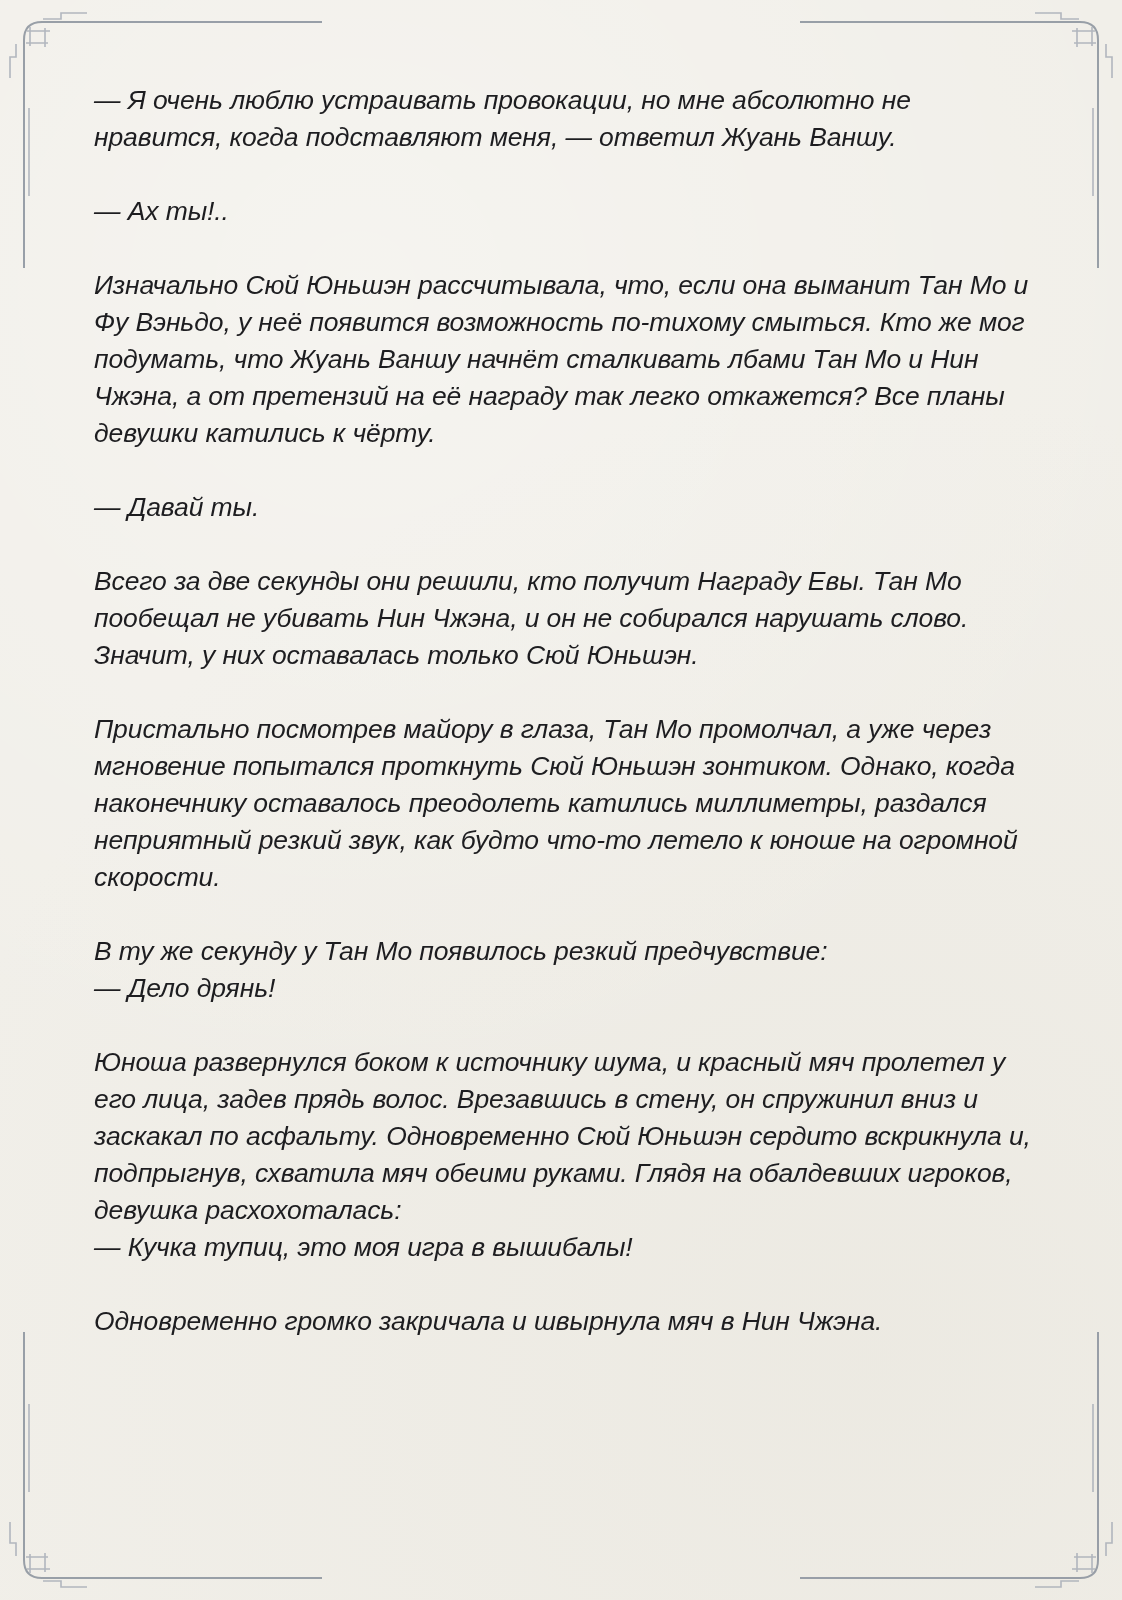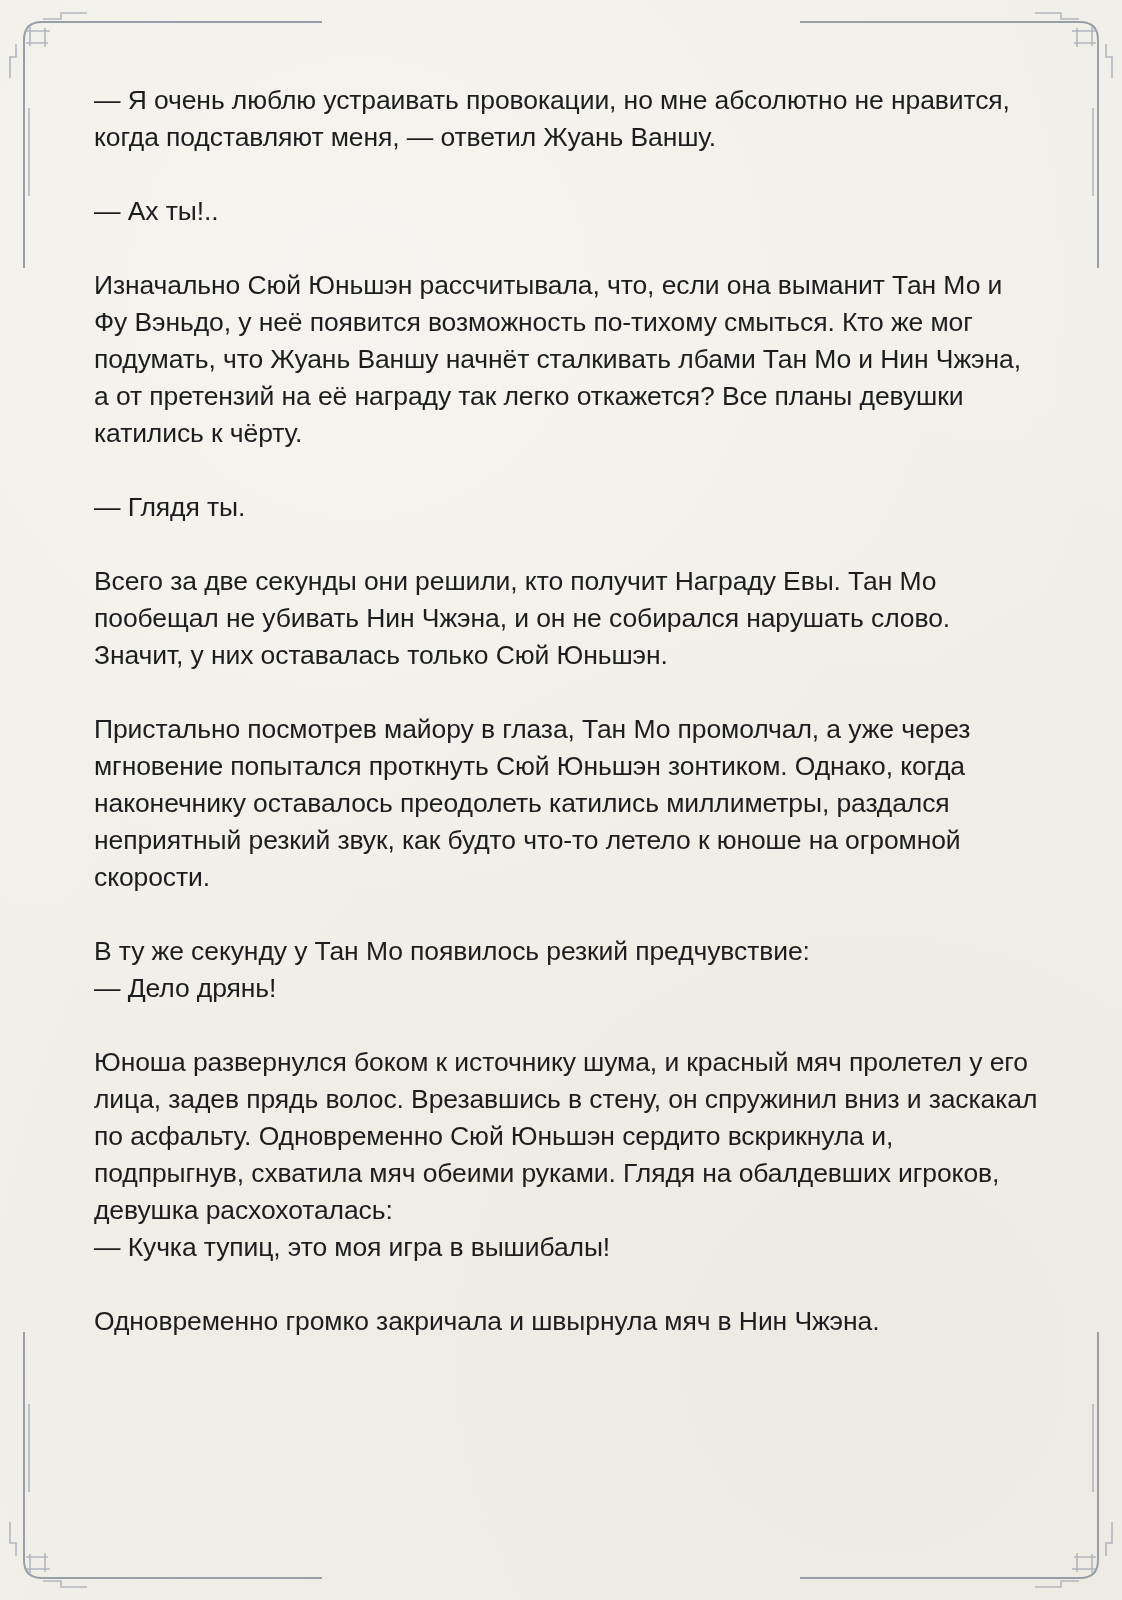--- a/index.html
+++ b/index.html
@@ -17,21 +17,21 @@
       radial-gradient(circle at 32% 18%, rgba(255,255,255,.30), rgba(255,255,255,0) 55%),
       radial-gradient(circle at 78% 85%, rgba(222,218,206,.25), rgba(255,255,255,0) 60%);
     font-family:"Liberation Sans","DejaVu Sans",sans-serif;
   }
   .reading-area{
     position:absolute;left:94px;top:82px;width:944px;
     color:var(--text);
     font-size:26.5px;line-height:37px;
     letter-spacing:-0.1px;
   }
-  .para{margin:0 0 37px 0;white-space:pre-line;}
+  .para{margin:0 0 37px 0;white-space:pre-line;font-style:italic;}
   .corner{position:absolute;width:340px;height:300px;pointer-events:none;}
   .corner.tl{left:0;top:0;}
   .corner.tr{right:0;top:0;transform:scaleX(-1);}
   .corner.bl{left:0;bottom:0;transform:scaleY(-1);}
   .corner.br{right:0;bottom:0;transform:scale(-1,-1);}
   .corner path{fill:none;}
   .frame-main{stroke:var(--frame);stroke-width:2px;opacity:.9;}
   .frame-thin{stroke:var(--frame-light);stroke-width:1.6px;opacity:.85;}
 </style>
 </head>
@@ -63,21 +63,21 @@
   <path class="frame-thin" d="M 29,108 L 29,196"></path>
   <path class="frame-thin" d="M 27,31 H 50 M 26,43 H 48 M 30,27 V 46 M 45,28 V 47"></path>
   <path class="frame-thin" d="M 43,19 H 61 V 13 H 87"></path>
   <path class="frame-thin" d="M 16,44 V 57 H 10 V 78"></path>
 </svg>
 
 <div class="reading-area">
     <p class="para">— Я очень люблю устраивать провокации, но мне абсолютно не нравится, когда подставляют меня, — ответил Жуань Ваншу.</p>
     <p class="para">— Ах ты!..</p>
     <p class="para">Изначально Сюй Юньшэн рассчитывала, что, если она выманит Тан Мо и Фу Вэньдо, у неё появится возможность по-тихому смыться. Кто же мог подумать, что Жуань Ваншу начнёт сталкивать лбами Тан Мо и Нин Чжэна, а от претензий на её награду так легко откажется? Все планы девушки катились к чёрту.</p>
-    <p class="para">— Глядя ты.</p>
+    <p class="para">— Давай ты.</p>
     <p class="para">Всего за две секунды они решили, кто получит Награду Евы. Тан Мо пообещал не убивать Нин Чжэна, и он не собирался нарушать слово. Значит, у них оставалась только Сюй Юньшэн.</p>
     <p class="para">Пристально посмотрев майору в глаза, Тан Мо промолчал, а уже через мгновение попытался проткнуть Сюй Юньшэн зонтиком. Однако, когда наконечнику оставалось преодолеть катились миллиметры, раздался неприятный резкий звук, как будто что-то летело к юноше на огромной скорости.</p>
     <p class="para">В ту же секунду у Тан Мо появилось резкий предчувствие:
 — Дело дрянь!</p>
     <p class="para">Юноша развернулся боком к источнику шума, и красный мяч пролетел у его лица, задев прядь волос. Врезавшись в стену, он спружинил вниз и заскакал по асфальту. Одновременно Сюй Юньшэн сердито вскрикнула и, подпрыгнув, схватила мяч обеими руками. Глядя на обалдевших игроков, девушка расхохоталась:
 — Кучка тупиц, это моя игра в вышибалы!</p>
     <p class="para">Одновременно громко закричала и швырнула мяч в Нин Чжэна.</p>
   </div>
 
 </body></html>

